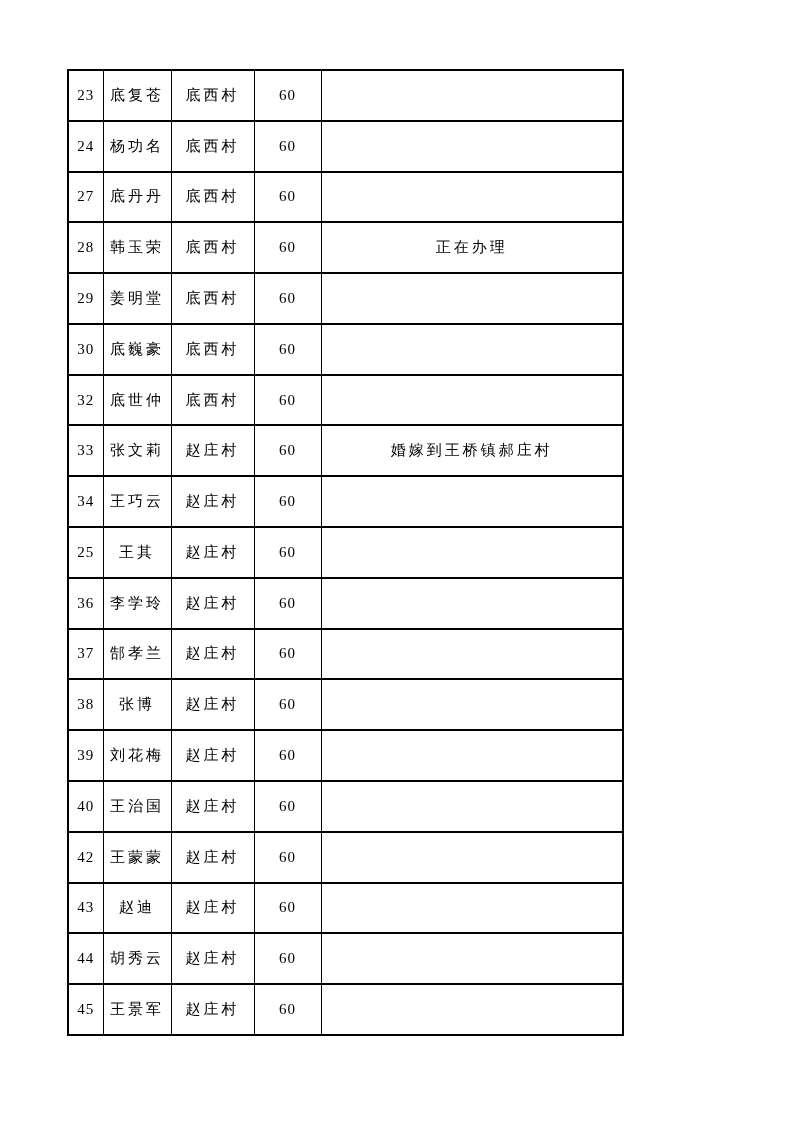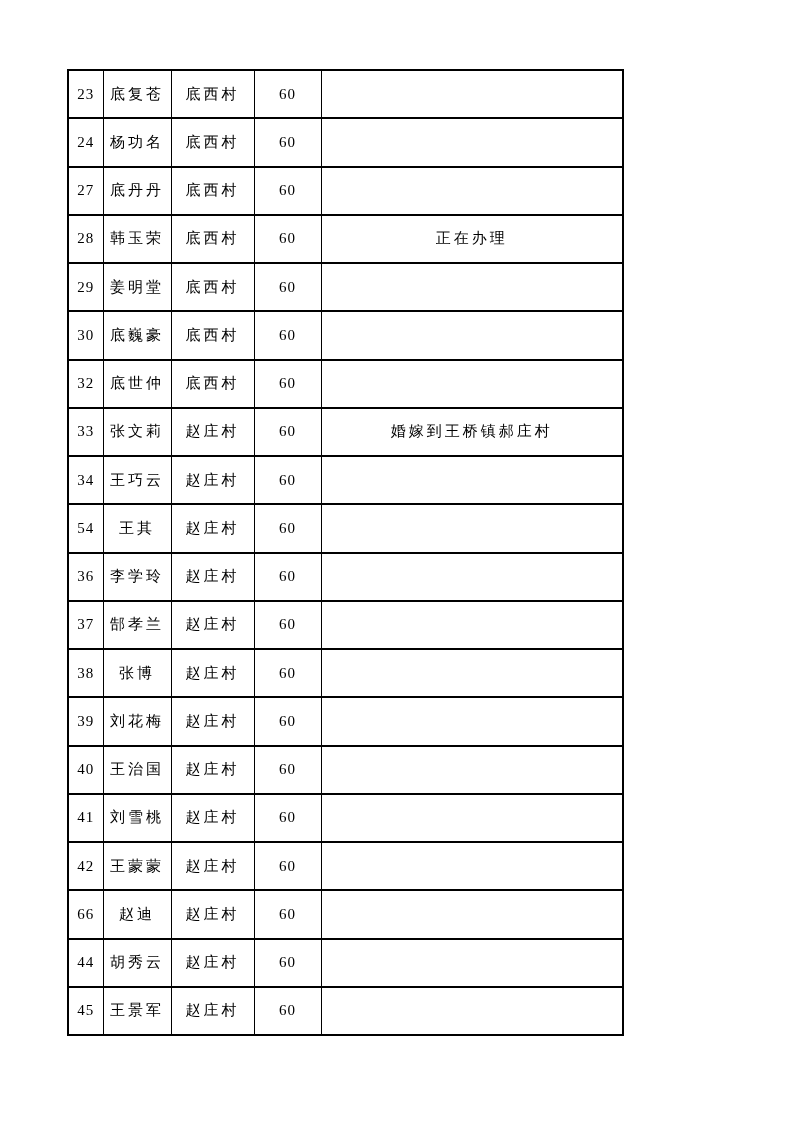--- a/index.html
+++ b/index.html
@@ -116,21 +116,21 @@
     <td class="c-note">婚嫁到王桥镇郝庄村</td>
   </tr>
         <tr>
     <td class="c-index">34</td>
     <td class="c-name">王巧云</td>
     <td class="c-village">赵庄村</td>
     <td class="c-amount">60</td>
     <td class="c-note"></td>
   </tr>
         <tr>
-    <td class="c-index">54</td>
+    <td class="c-index">25</td>
     <td class="c-name">王其</td>
     <td class="c-village">赵庄村</td>
     <td class="c-amount">60</td>
     <td class="c-note"></td>
   </tr>
         <tr>
     <td class="c-index">36</td>
     <td class="c-name">李学玲</td>
     <td class="c-village">赵庄村</td>
     <td class="c-amount">60</td>
@@ -158,35 +158,28 @@
     <td class="c-note"></td>
   </tr>
         <tr>
     <td class="c-index">40</td>
     <td class="c-name">王治国</td>
     <td class="c-village">赵庄村</td>
     <td class="c-amount">60</td>
     <td class="c-note"></td>
   </tr>
         <tr>
-    <td class="c-index">41</td>
-    <td class="c-name">刘雪桃</td>
-    <td class="c-village">赵庄村</td>
-    <td class="c-amount">60</td>
-    <td class="c-note"></td>
-  </tr>
-        <tr>
     <td class="c-index">42</td>
     <td class="c-name">王蒙蒙</td>
     <td class="c-village">赵庄村</td>
     <td class="c-amount">60</td>
     <td class="c-note"></td>
   </tr>
         <tr>
-    <td class="c-index">66</td>
+    <td class="c-index">43</td>
     <td class="c-name">赵迪</td>
     <td class="c-village">赵庄村</td>
     <td class="c-amount">60</td>
     <td class="c-note"></td>
   </tr>
         <tr>
     <td class="c-index">44</td>
     <td class="c-name">胡秀云</td>
     <td class="c-village">赵庄村</td>
     <td class="c-amount">60</td>

